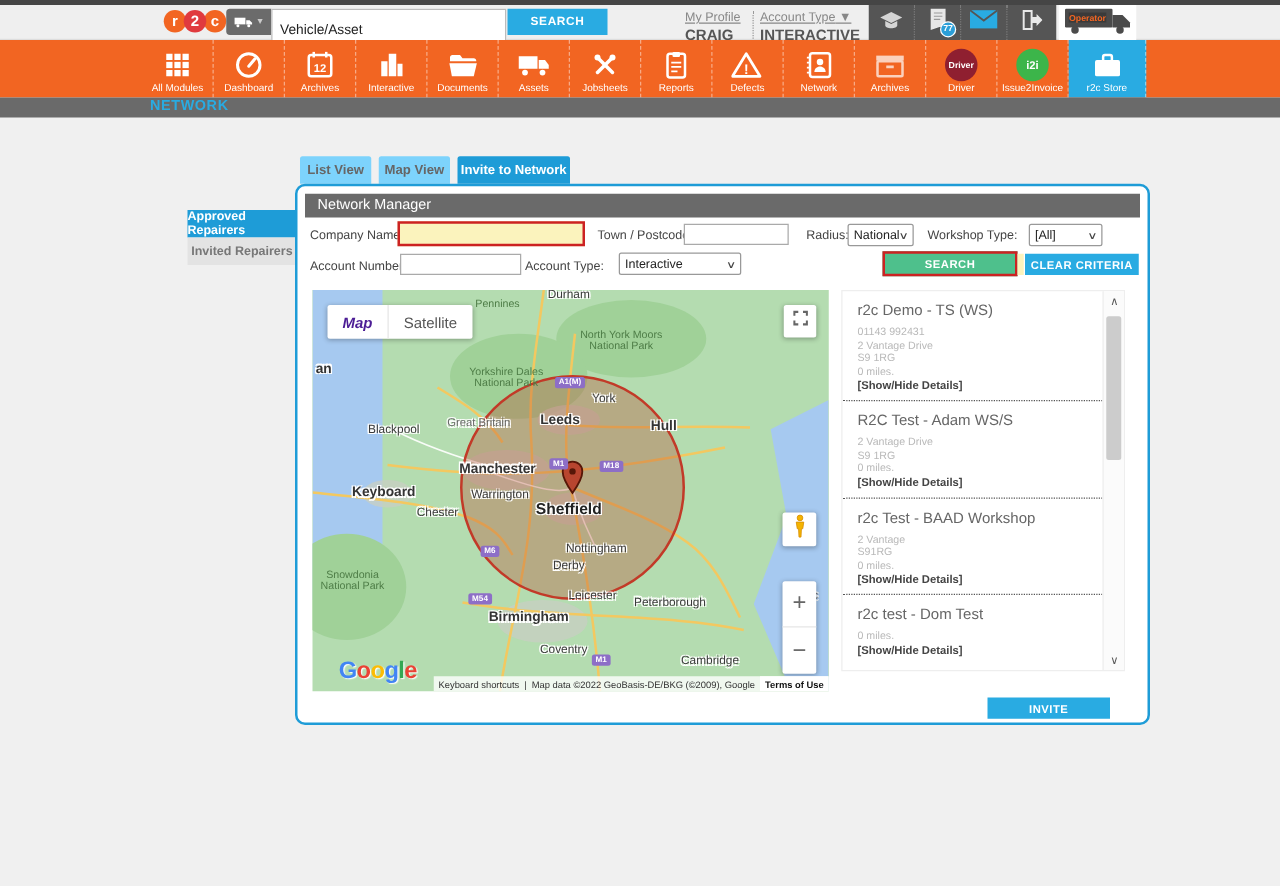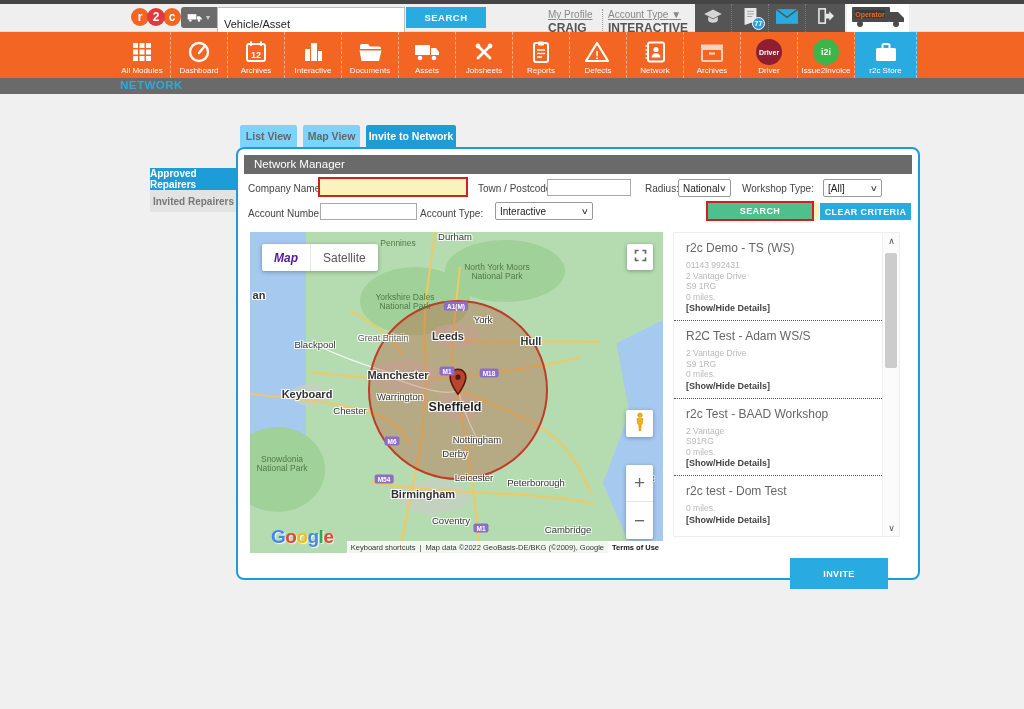--- a/index.html
+++ b/index.html
@@ -554,17 +554,17 @@
             <div class="rep-link">[Show/Hide Details]</div>
           </div>
         </div>
       <div class="scrollbar">
         <div class="scroll-arrow up">∧</div>
         <div class="scroll-thumb"></div>
         <div class="scroll-arrow down">∨</div>
       </div>
     </div>
 
-    <button class="btn invite" style="left:552px;top:409px;width:98px;height:31px;">INVITE</button>
+    <button class="btn invite" style="left:552px;top:409px;width:98px;height:17px;">INVITE</button>
   </div>
 
 
 </div>
 
 </body></html>

